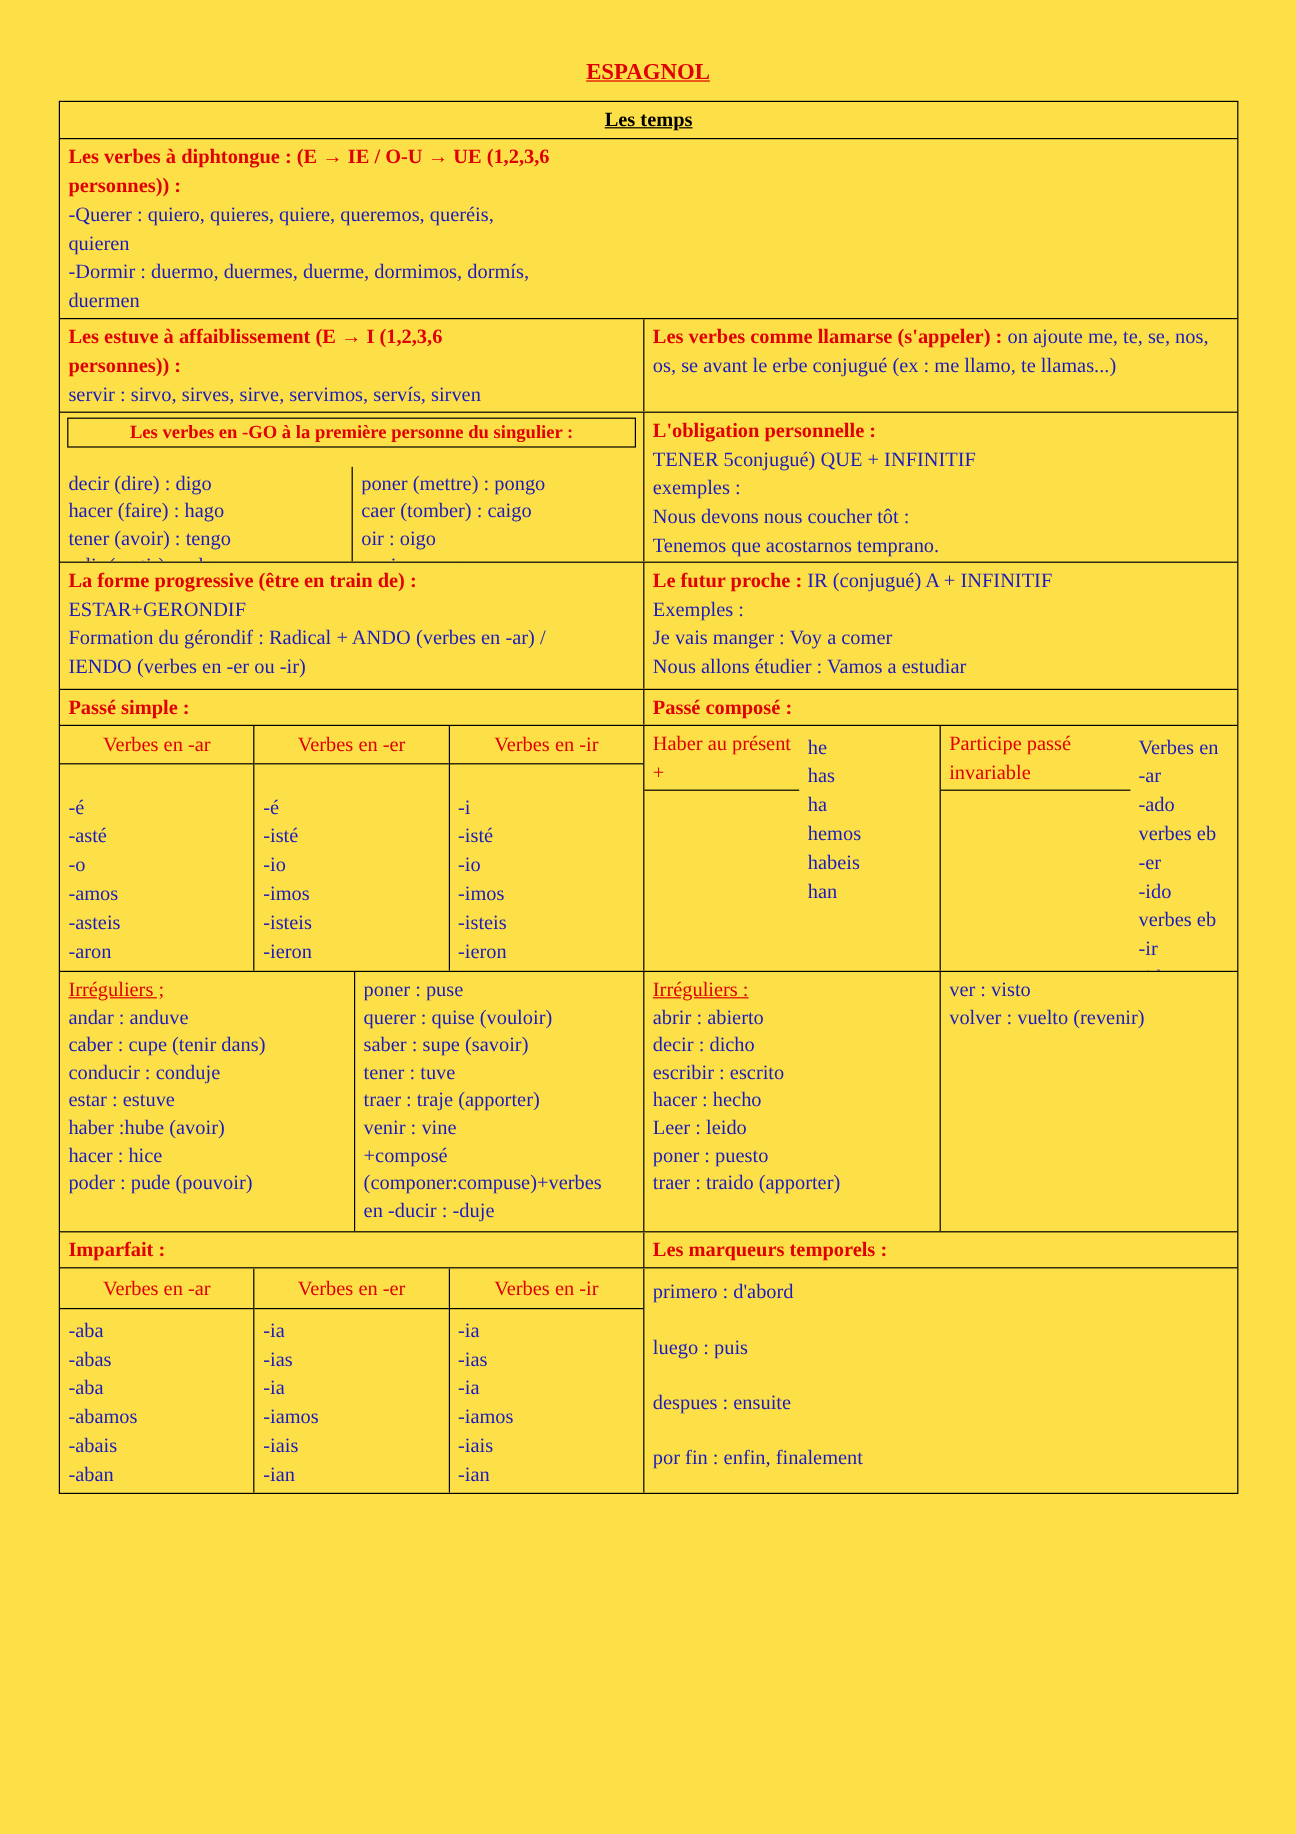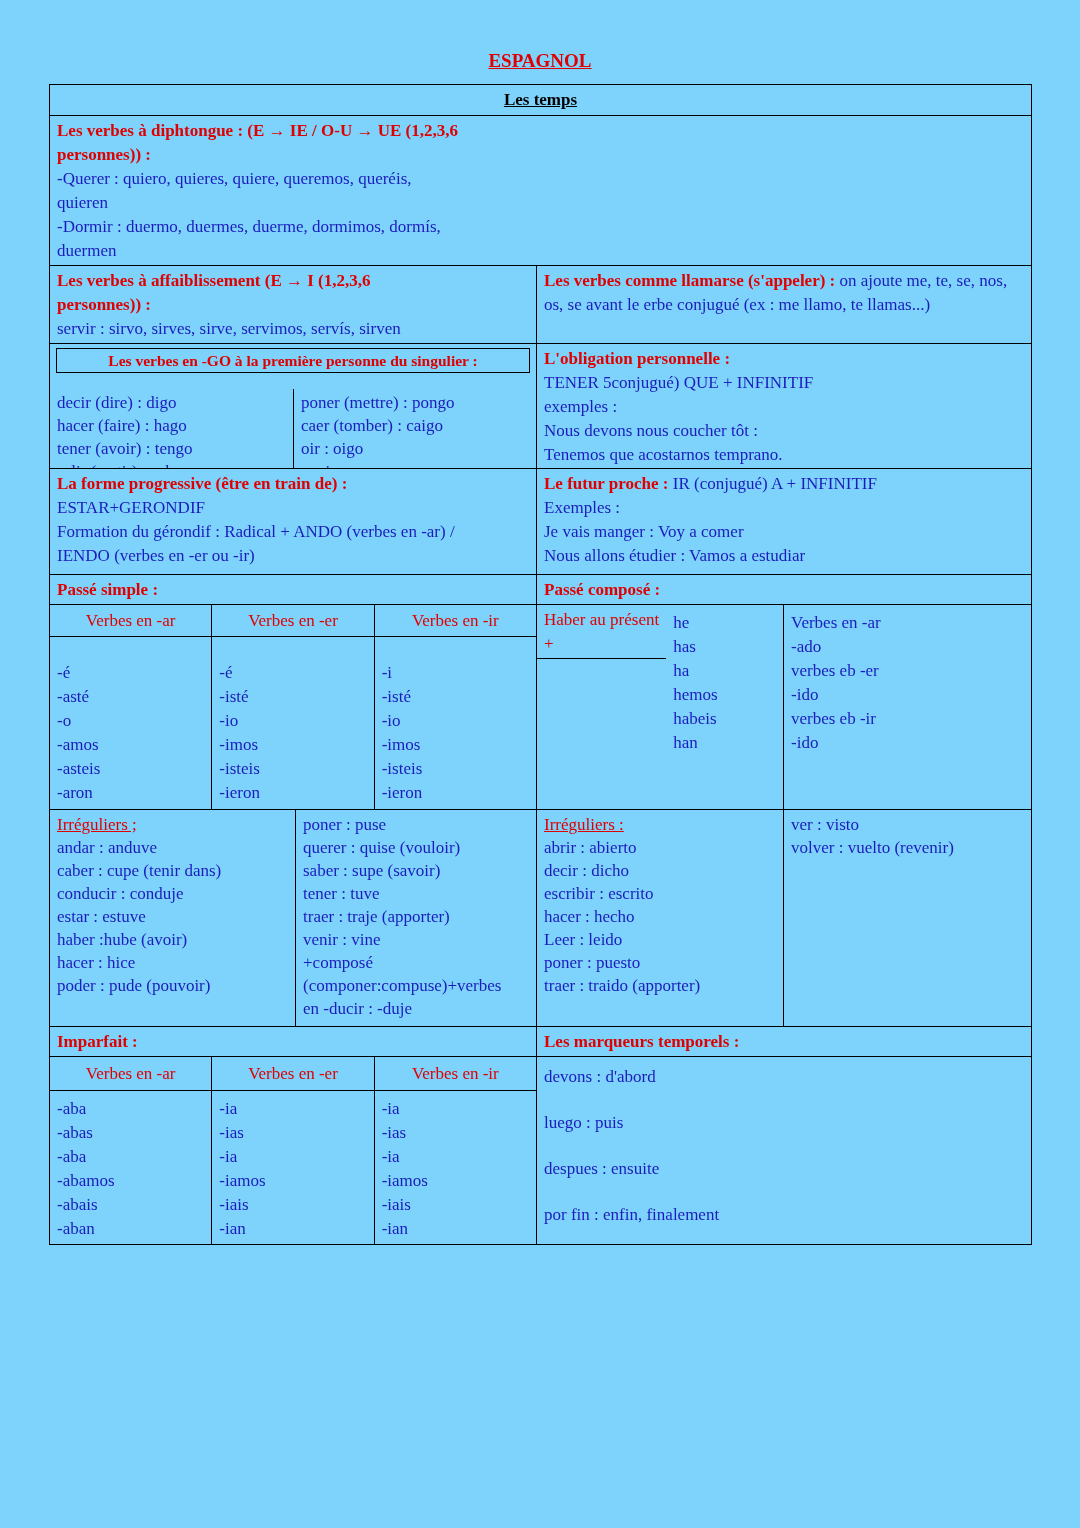--- a/index.html
+++ b/index.html
@@ -7,21 +7,21 @@
     --blue:#1c1cbc;
     --line:#000000;
   }
   *{margin:0;padding:0;box-sizing:border-box;}
   html,body{background:#ffffff;}
   body{
     width:1080px;height:1528px;
     font-family:"Liberation Serif", serif;
     color:#000;
   }
-  .page{position:relative;width:1080px;height:1528px;background:#7dd3fc;overflow:hidden;}
+  .page{position:relative;width:1080px;height:1528px;background:#fde047;overflow:hidden;}
   .doc-title{
     padding-top:50px;text-align:center;
     font-size:19px;font-weight:bold;color:var(--red);
     text-decoration:underline;
   }
   .gtable{
     margin:12px 0 0 49px;width:983px;
     border:1px solid var(--line);
     font-size:17px;
   }
@@ -104,21 +104,21 @@
 personnes)) :</div>
         <div class="body-text">-Querer : quiero, quieres, quiere, queremos, queréis,
 quieren
 -Dormir : duermo, duermes, duerme, dormimos, dormís,
 duermen</div>
       </div>
     </div>
 
     <div class="row r2">
       <div class="cell lcell">
-        <div class="sec-title">Les verbes à affaiblissement (E → I (1,2,3,6
+        <div class="sec-title">Les estuve à affaiblissement (E → I (1,2,3,6
 personnes)) :</div>
         <div class="body-text">servir : sirvo, sirves, sirve, servimos, servís, sirven</div>
       </div>
       <div class="cell rcell">
         <span class="sec-title">Les verbes comme llamarse (s'appeler) :</span><span class="body-text"> on ajoute me, te, se, nos, os, se avant le erbe conjugué (ex : me llamo, te llamas...)</span>
       </div>
     </div>
 
     <div class="row r3">
       <div class="cell lcell go-cell">
@@ -202,20 +202,21 @@
           <div class="pc-head">Haber au présent
 +</div>
           <div class="pc-endings body-text">he
 has
 ha
 hemos
 habeis
 han</div>
         </div>
         <div class="pc-col part">
+          <div class="pc-head">Participe passé invariable</div>
           <div class="pc-endings body-text">Verbes en -ar
 -ado
 verbes eb -er
 -ido
 verbes eb -ir
 -ido</div>
         </div>
       </div>
     </div>
 
@@ -295,21 +296,21 @@
           <div class="endings imp body-text">-ia
 -ias
 -ia
 -iamos
 -iais
 -ian</div>
         </div>
       </div>
       <div class="rhalf">
         <div class="mq-list">
-          <div class="mq-item">devons : d'abord</div>
+          <div class="mq-item">primero : d'abord</div>
           <div class="mq-item">luego : puis</div>
           <div class="mq-item">despues : ensuite</div>
           <div class="mq-item">por fin : enfin, finalement</div>
         </div>
       </div>
     </div>
 
   </div>
 </div>
 

